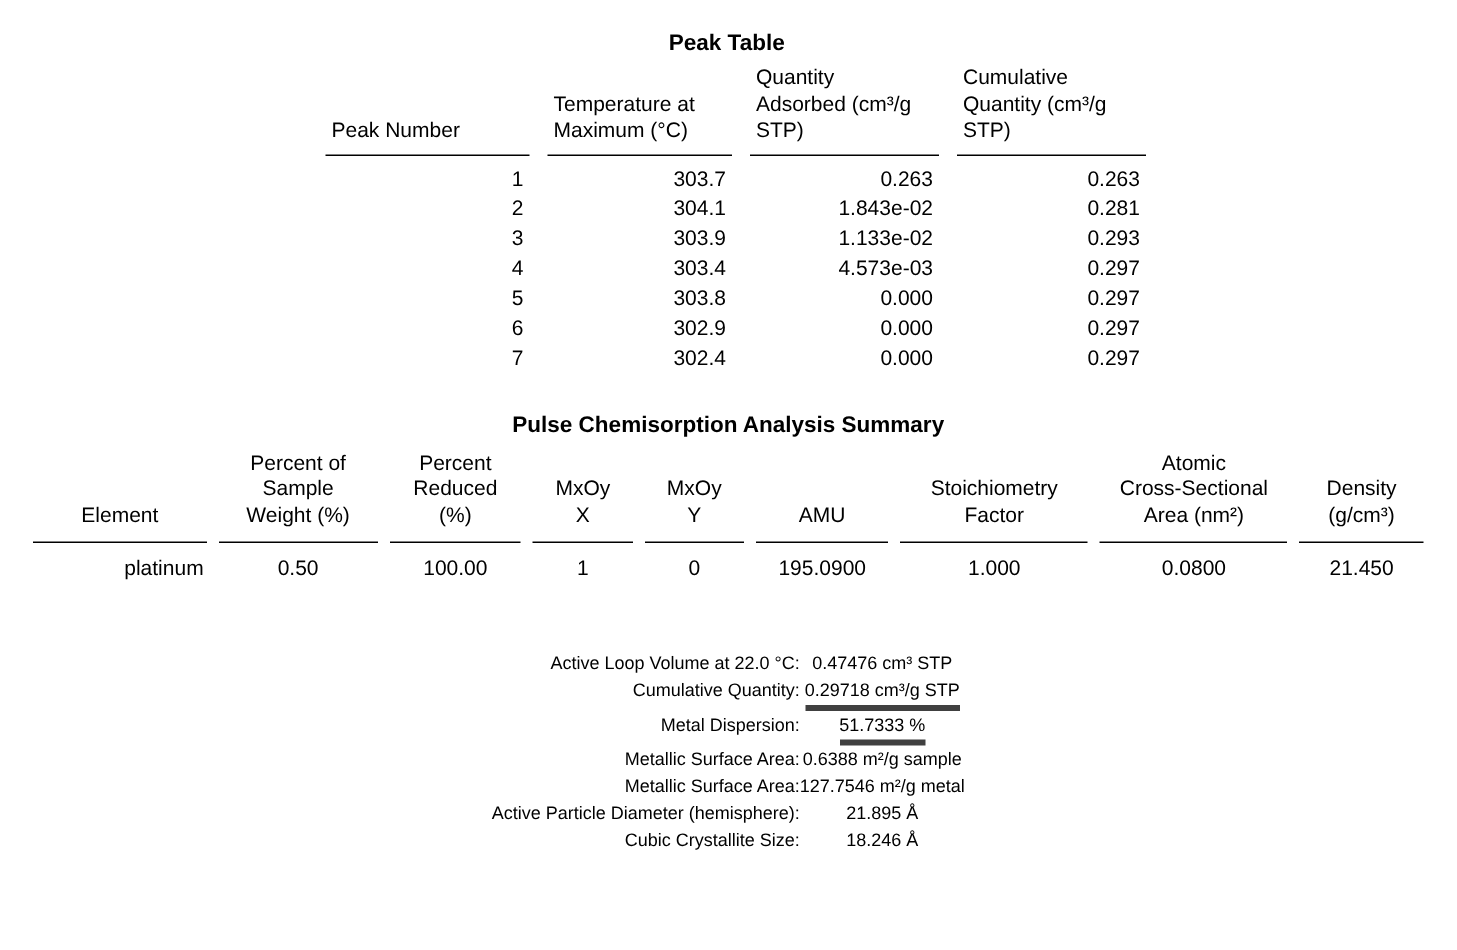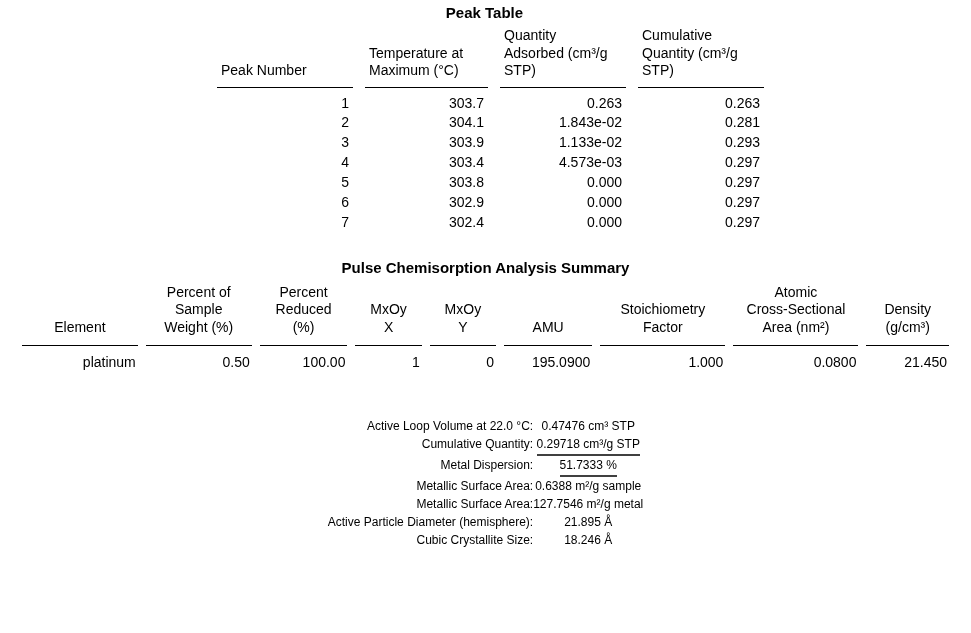--- a/index.html
+++ b/index.html
@@ -12,21 +12,21 @@
     height: 633px;
     font-family: "Liberation Sans", sans-serif;
     color: #000000;
     font-size: 14px;
     position: relative;
     overflow: hidden;
   }
 
   
   .peak-section {
-    padding-top: 4px;
+    padding-top: 20px;
   }
   .section-title {
     text-align: center;
     font-weight: bold;
     font-size: 15px;
     margin: 0;
   }
   .peak-title {
     margin-left: -2px;
   }
@@ -84,21 +84,21 @@
   }
   table.summary th {
     font-weight: normal;
     vertical-align: bottom;
     text-align: center;
     padding: 0 6px 4px 6px;
     line-height: 1.25;
   }
   table.summary th .hdr-line { display: block; }
   table.summary td {
-    text-align: right;
+    text-align: center;
     padding: 6px 6px 0 6px;
     line-height: 1.25;
   }
   table.summary td.element-cell {
     text-align: right;
     padding-left: 44px;
   }
   table.summary tr.rule-row td {
     padding: 0;
     height: 8px;
@@ -129,21 +129,21 @@
     padding-right: 7px;
     white-space: nowrap;
   }
   td.res-value {
     text-align: center;
     white-space: nowrap;
     padding-left: 1px;
   }
   .underline-red {
     display: inline-block;
-    border-bottom: 2px solid #404040;
+    border-bottom: 4px solid #404040;
     padding-bottom: 1px;
   }
 </style>
 </head>
 <body>
 
 <div class="peak-section">
   <div class="section-title peak-title">Peak Table</div>
 
   <div class="peak-wrap">

